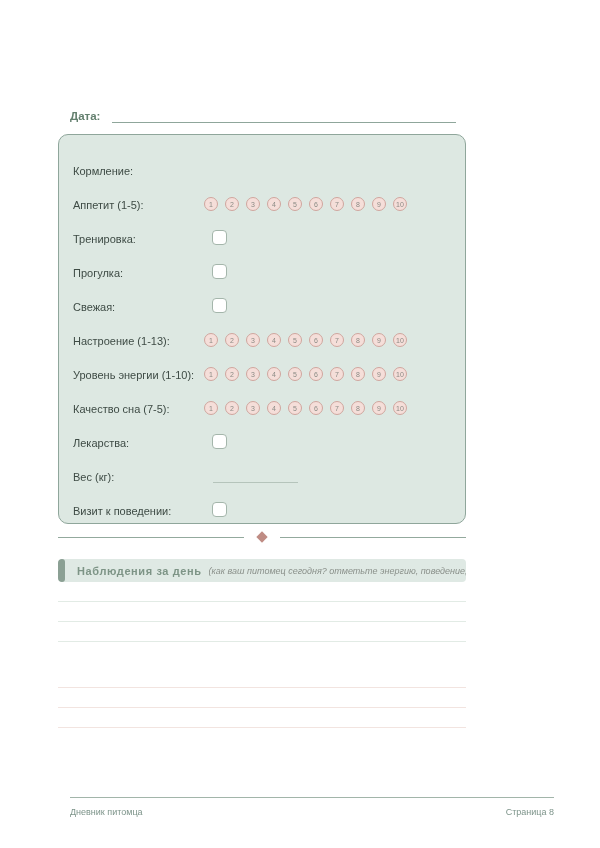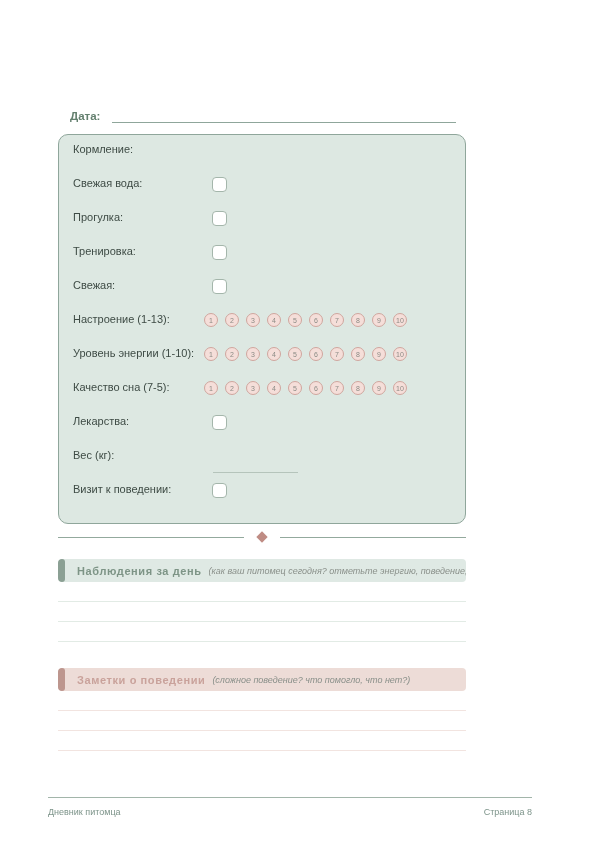--- a/index.html
+++ b/index.html
@@ -17,21 +17,21 @@
   .page{position:absolute; left:58px; top:60px; width:408px;margin-top:46px;}
 
   
   .date-row{display:flex; align-items:flex-end; height:17px; padding-left:12px; margin-bottom:11px;}
   .date-label{font-weight:bold; font-size:11.5px; color:var(--date-label); line-height:14px;}
   .date-line{flex:1; border-bottom:1px solid var(--sage-border); height:13px; margin-left:12px; margin-right:10px;}
 
   
   .card{border:1px solid var(--sage-border); background:var(--sage-bg); border-radius:10px;
     padding:8px 14px 6px 14px;}
-  .row{display:flex; align-items:flex-start; height:34px; font-size:11px; color:var(--ink);}
+  .row{display:flex; align-items:flex-end; height:34px; font-size:11px; color:var(--ink);}
   .row-label{width:131px; flex-shrink:0; white-space:nowrap;}
   .scale{display:flex; gap:7px; align-items:center;}
   .circle{width:14px; height:14px; border:1px solid var(--circle-border); background:var(--circle-bg);
     border-radius:50%; display:flex; align-items:center; justify-content:center;
     font-size:7px; color:var(--circle-text); flex-shrink:0;}
   .checkbox{width:15px; height:15px; border:1px solid var(--checkbox-border); background:#ffffff;
     border-radius:4px; margin-left:8px;}
   .weight-line{width:85px; border-bottom:1px solid var(--weight-line); height:9px; margin-left:9px; margin-top:15px;}
 
   
@@ -50,49 +50,60 @@
   .note-section.pink  .sec-bar{background:var(--pink-bar);}
   .sec-title{font-weight:bold; font-size:11px; letter-spacing:0.6px; white-space:nowrap;}
   .note-section.green .sec-title{color:var(--sage-title);}
   .note-section.pink  .sec-title{color:var(--pink-title);}
   .sec-hint{font-style:italic; font-size:9px; color:var(--hint); margin-left:7px; white-space:nowrap; overflow:hidden;}
   .wline{height:20px; border-bottom:1px solid;}
   .note-section.green .wline{border-color:var(--line-green);}
   .note-section.pink  .wline{border-color:var(--line-pink);}
 
   
-  .footer{position:absolute; left:48px; width:484px; top:797px;}
+  .footer{position:absolute; left:70px; width:484px; top:797px;}
   .footer-rule{border-top:1px solid var(--footer-rule);}
   .footer-row{display:flex; justify-content:space-between; padding-top:9px;
     font-size:9px; color:var(--footer-text);}
 </style>
 </head>
 <body>
 
 <div class="page">
 
   <div class="date-row">
     <span class="date-label">Дата:</span>
     <span class="date-line"></span>
   </div>
 
   <div class="card" id="card">
       <div class="row">
         <span class="row-label">Кормление:</span>
       </div>
       <div class="row">
-        <span class="row-label">Свежая вода:</span>
+        <span class="row-label">Аппетит (1-5):</span>
+        <span class="scale">
+          <span class="circle">1</span>
+          <span class="circle">2</span>
+          <span class="circle">3</span>
+          <span class="circle">4</span>
+          <span class="circle">5</span>
+          <span class="circle">6</span>
+          <span class="circle">7</span>
+          <span class="circle">8</span>
+          <span class="circle">9</span>
+          <span class="circle">10</span>
+        </span>
+      </div>
+      <div class="row">
+        <span class="row-label">Тренировка:</span>
         <span class="checkbox"></span>
       </div>
       <div class="row">
         <span class="row-label">Прогулка:</span>
-        <span class="checkbox"></span>
-      </div>
-      <div class="row">
-        <span class="row-label">Тренировка:</span>
         <span class="checkbox"></span>
       </div>
       <div class="row">
         <span class="row-label">Свежая:</span>
         <span class="checkbox"></span>
       </div>
       <div class="row">
         <span class="row-label">Настроение (1-13):</span>
         <span class="scale">
           <span class="circle">1</span>
@@ -164,25 +175,20 @@
           <span class="sec-title">Наблюдения за день</span>
           <span class="sec-hint">(как ваш питомец сегодня? отметьте энергию, поведение, необычное — изм...</span>
         </div>
         <div class="lines">
           <div class="wline"></div>
           <div class="wline"></div>
           <div class="wline"></div>
         </div>
       </div>
       <div class="note-section pink">
-        <div class="sec-head">
-          <span class="sec-bar"></span>
-          <span class="sec-title">Заметки о поведении</span>
-          <span class="sec-hint">(сложное поведение? что помогло, что нет?)</span>
-        </div>
         <div class="lines">
           <div class="wline"></div>
           <div class="wline"></div>
           <div class="wline"></div>
         </div>
       </div>
     </div>
 
 </div>
 

